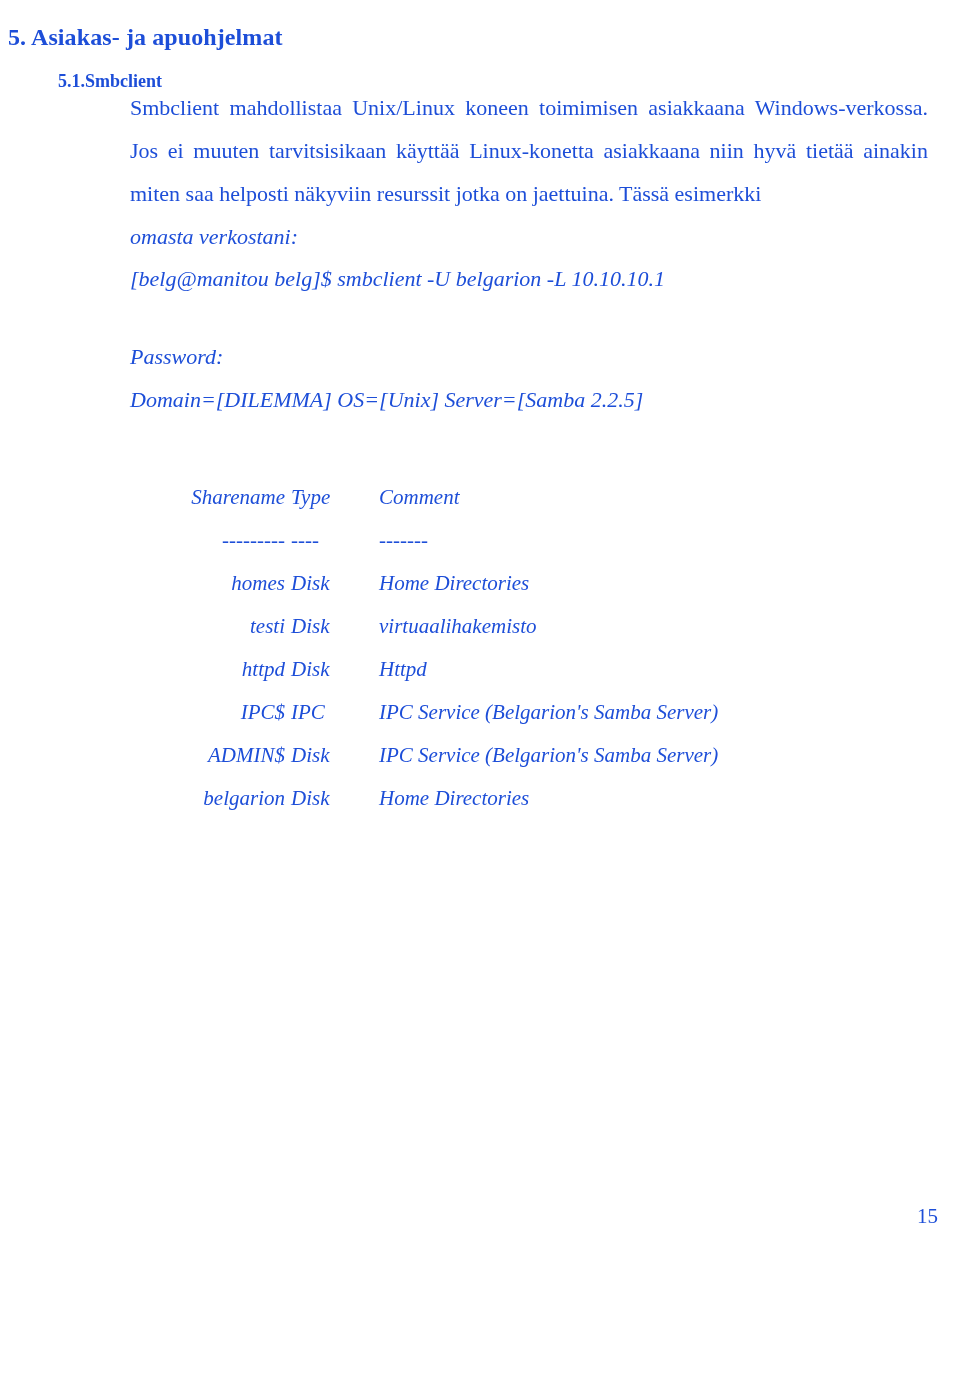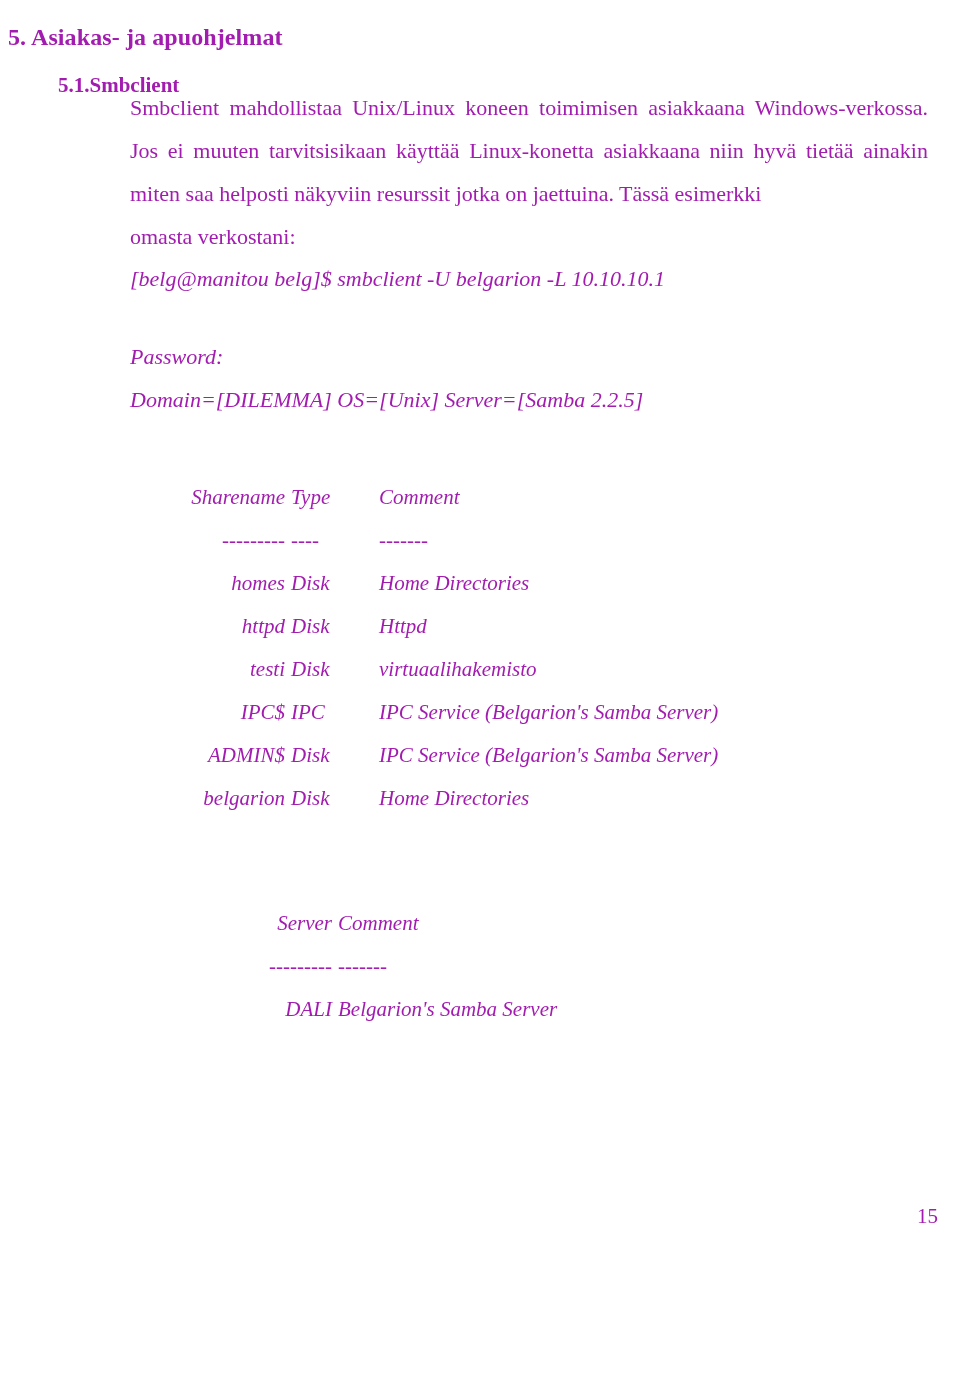--- a/index.html
+++ b/index.html
@@ -7,59 +7,60 @@
     margin: 0;
     padding: 0;
     background: #ffffff;
   }
 
   .page {
     position: relative;
     width: 960px;
     height: 1259px;
     background: #ffffff;
-    color: #a21caf;
+    color: #1d4ed8;
     font-family: "Liberation Serif", "DejaVu Serif", serif;
     overflow: hidden;
     box-sizing: border-box;
   }
 
   
   .h1 {
     position: absolute;
     left: 8px;
     top: 8px;
     font-size: 24px;
     font-weight: bold;
     letter-spacing: 0.1px;
     white-space: pre;
   }
 
   .h2 {
     position: absolute;
     left: 58px;
     top: 56px;
-    font-size: 21px;
+    font-size: 18px;
     font-weight: bold;
     white-space: pre;
   }
 
   
   .body-block {
     position: absolute;
     left: 130px;
     top: 86px;
     width: 798px;
     font-size: 22px;
     line-height: 43px;
     text-align: justify;
     text-justify: inter-word;
   }
   .body-block .lastline {
     display: block;
+    font-style: italic;
   }
 
   
   .code-line {
     position: absolute;
     left: 130px;
     font-style: italic;
     font-size: 22px;
     line-height: 26px;
     white-space: pre;
@@ -131,59 +132,43 @@
         <td class="c1 dashes">---------</td>
         <td class="c2 dashes">----</td>
         <td class="c3 dashes">-------</td>
       </tr>
       <tr>
         <td class="c1">homes</td>
         <td class="c2">Disk</td>
         <td class="c3">Home Directories</td>
       </tr>
       <tr>
+        <td class="c1">testi</td>
+        <td class="c2">Disk</td>
+        <td class="c3">virtuaalihakemisto</td>
+      </tr>
+      <tr>
         <td class="c1">httpd</td>
         <td class="c2">Disk</td>
         <td class="c3">Httpd</td>
-      </tr>
-      <tr>
-        <td class="c1">testi</td>
-        <td class="c2">Disk</td>
-        <td class="c3">virtuaalihakemisto</td>
       </tr>
       <tr>
         <td class="c1">IPC$</td>
         <td class="c2">IPC</td>
         <td class="c3">IPC Service (Belgarion's Samba Server)</td>
       </tr>
       <tr>
         <td class="c1">ADMIN$</td>
         <td class="c2">Disk</td>
         <td class="c3">IPC Service (Belgarion's Samba Server)</td>
       </tr>
       <tr>
         <td class="c1">belgarion</td>
         <td class="c2">Disk</td>
         <td class="c3">Home Directories</td>
       </tr>
     </tbody>
   </table>
 
-  <table class="tbl servers">
-    <tbody>
-      <tr>
-        <td class="c1">Server</td>
-        <td class="c3">Comment</td>
-      </tr>
-      <tr>
-        <td class="c1 dashes">---------</td>
-        <td class="c3 dashes">-------</td>
-      </tr>
-      <tr>
-        <td class="c1">DALI</td>
-        <td class="c3">Belgarion's Samba Server</td>
-      </tr>
-    </tbody>
-  </table>
 
   <div class="page-number">15</div>
 
 </div>
 
 </body></html>

